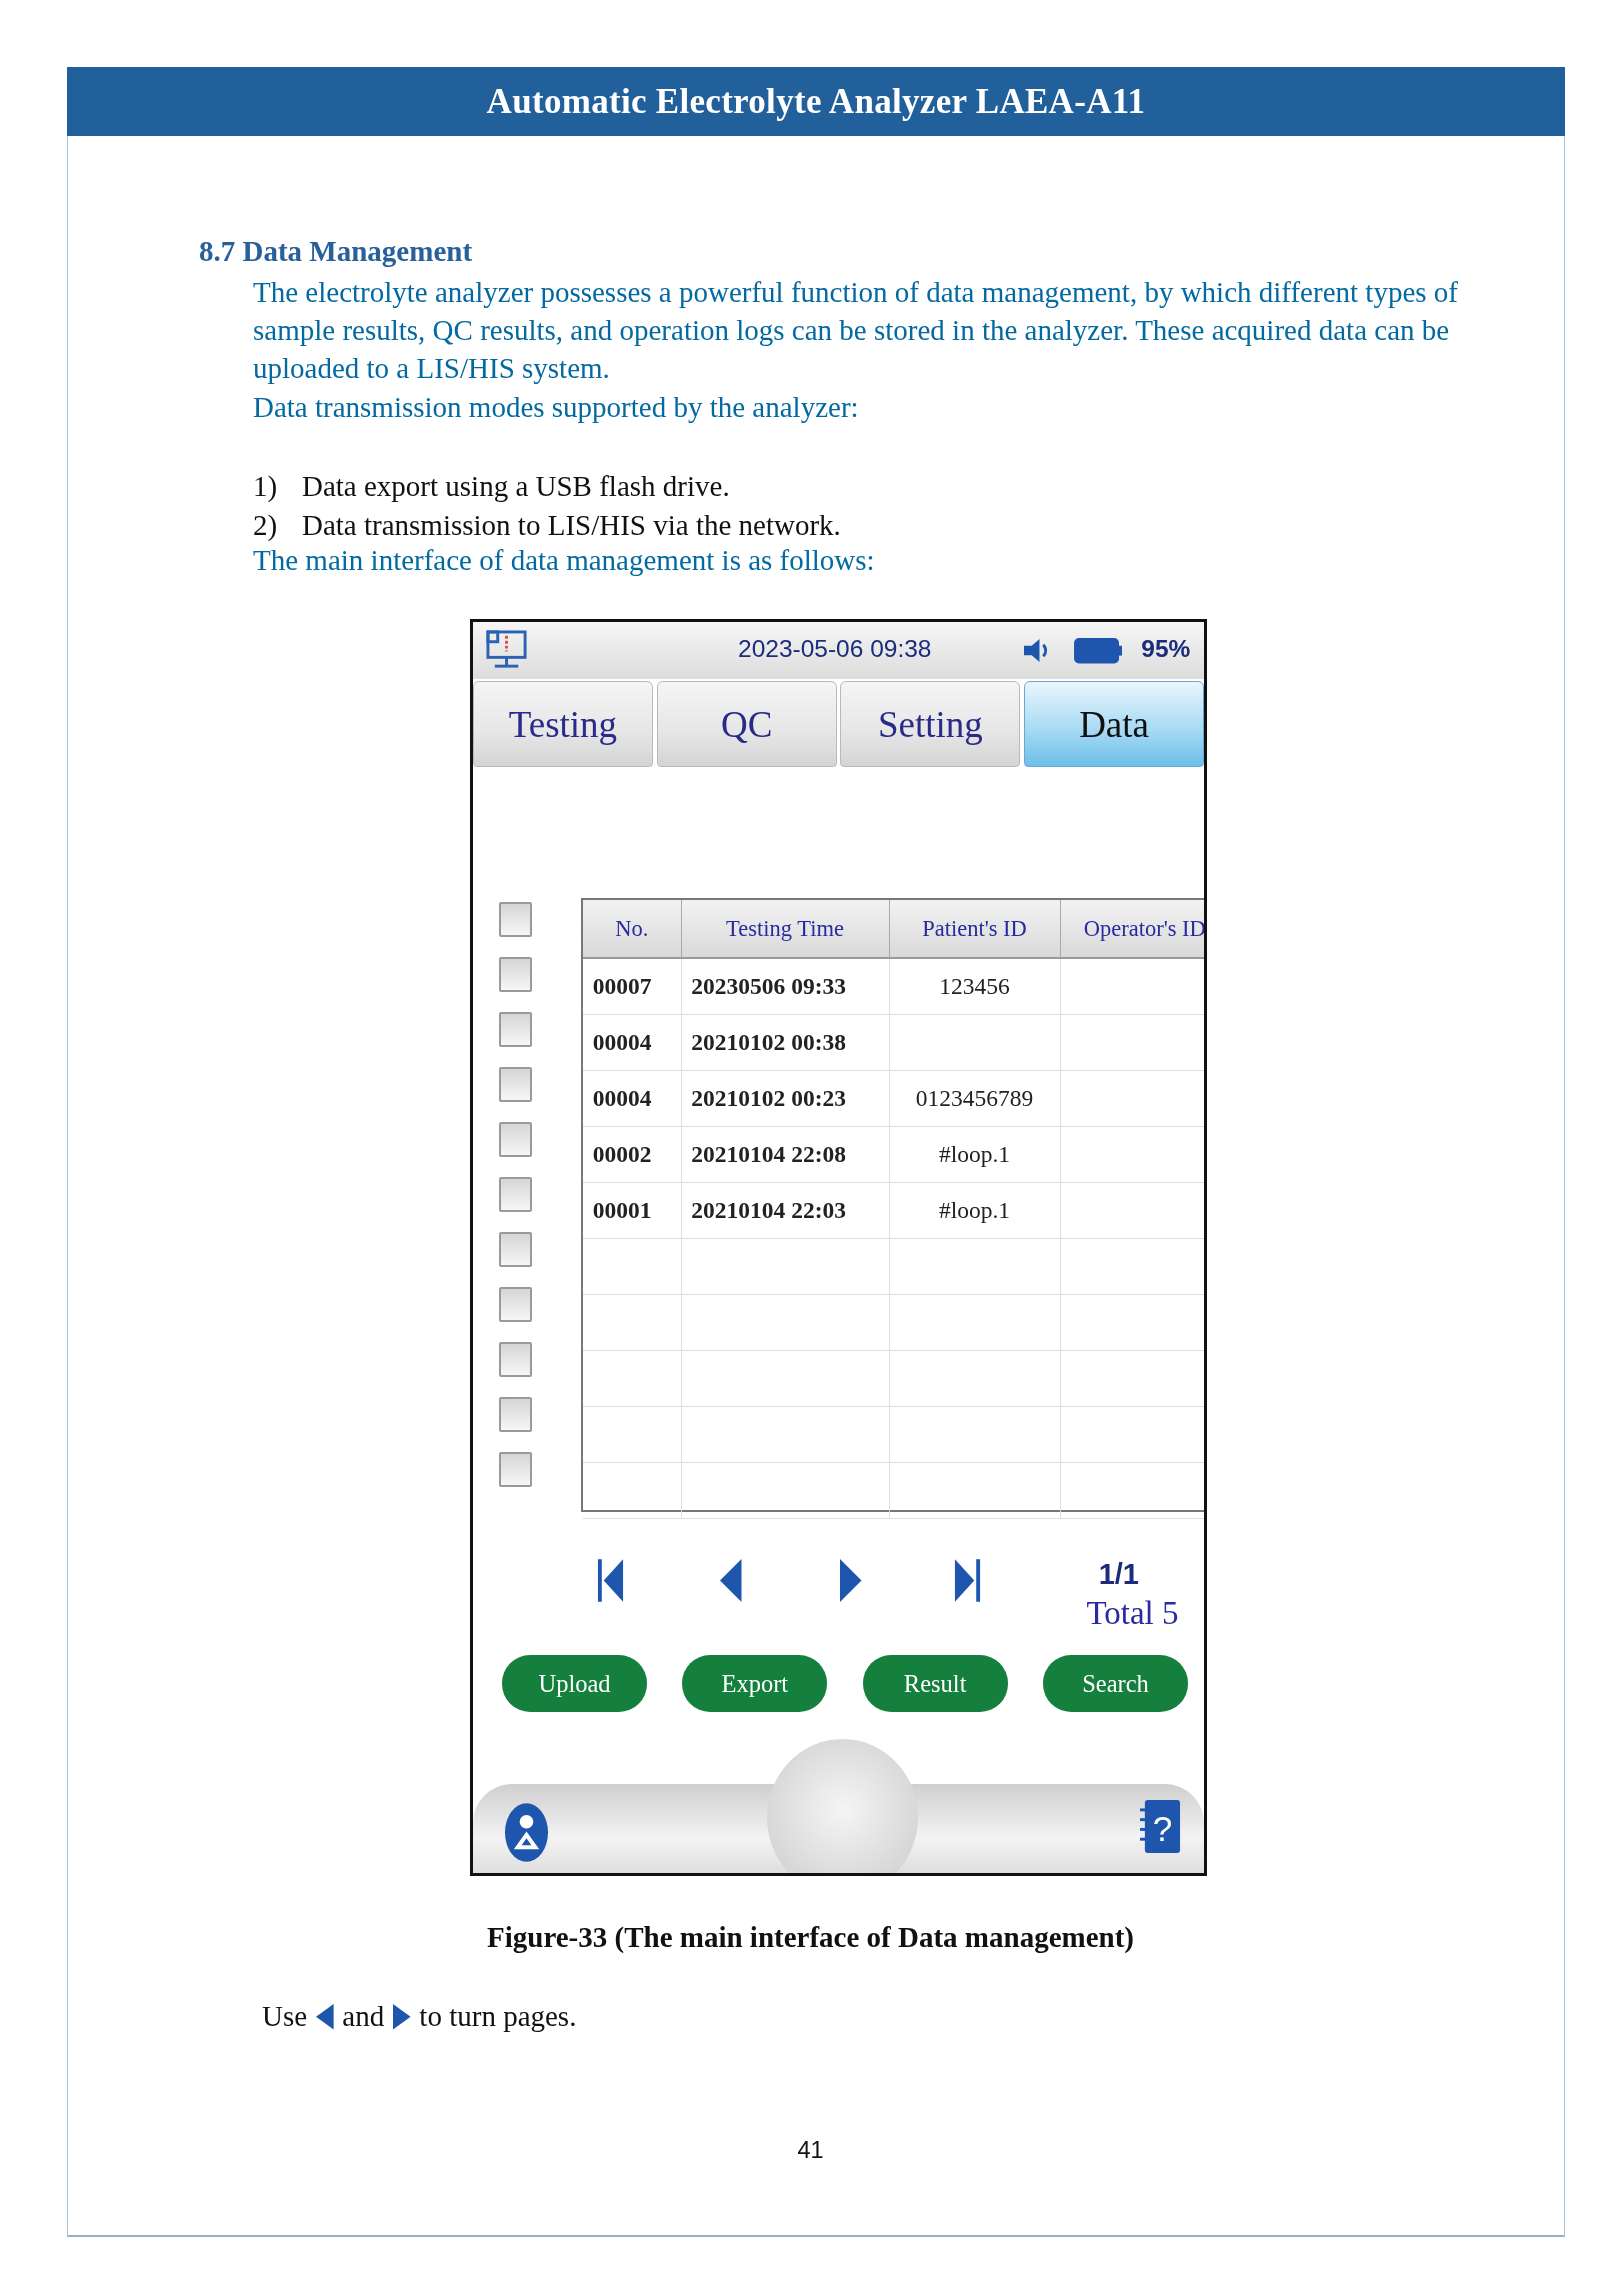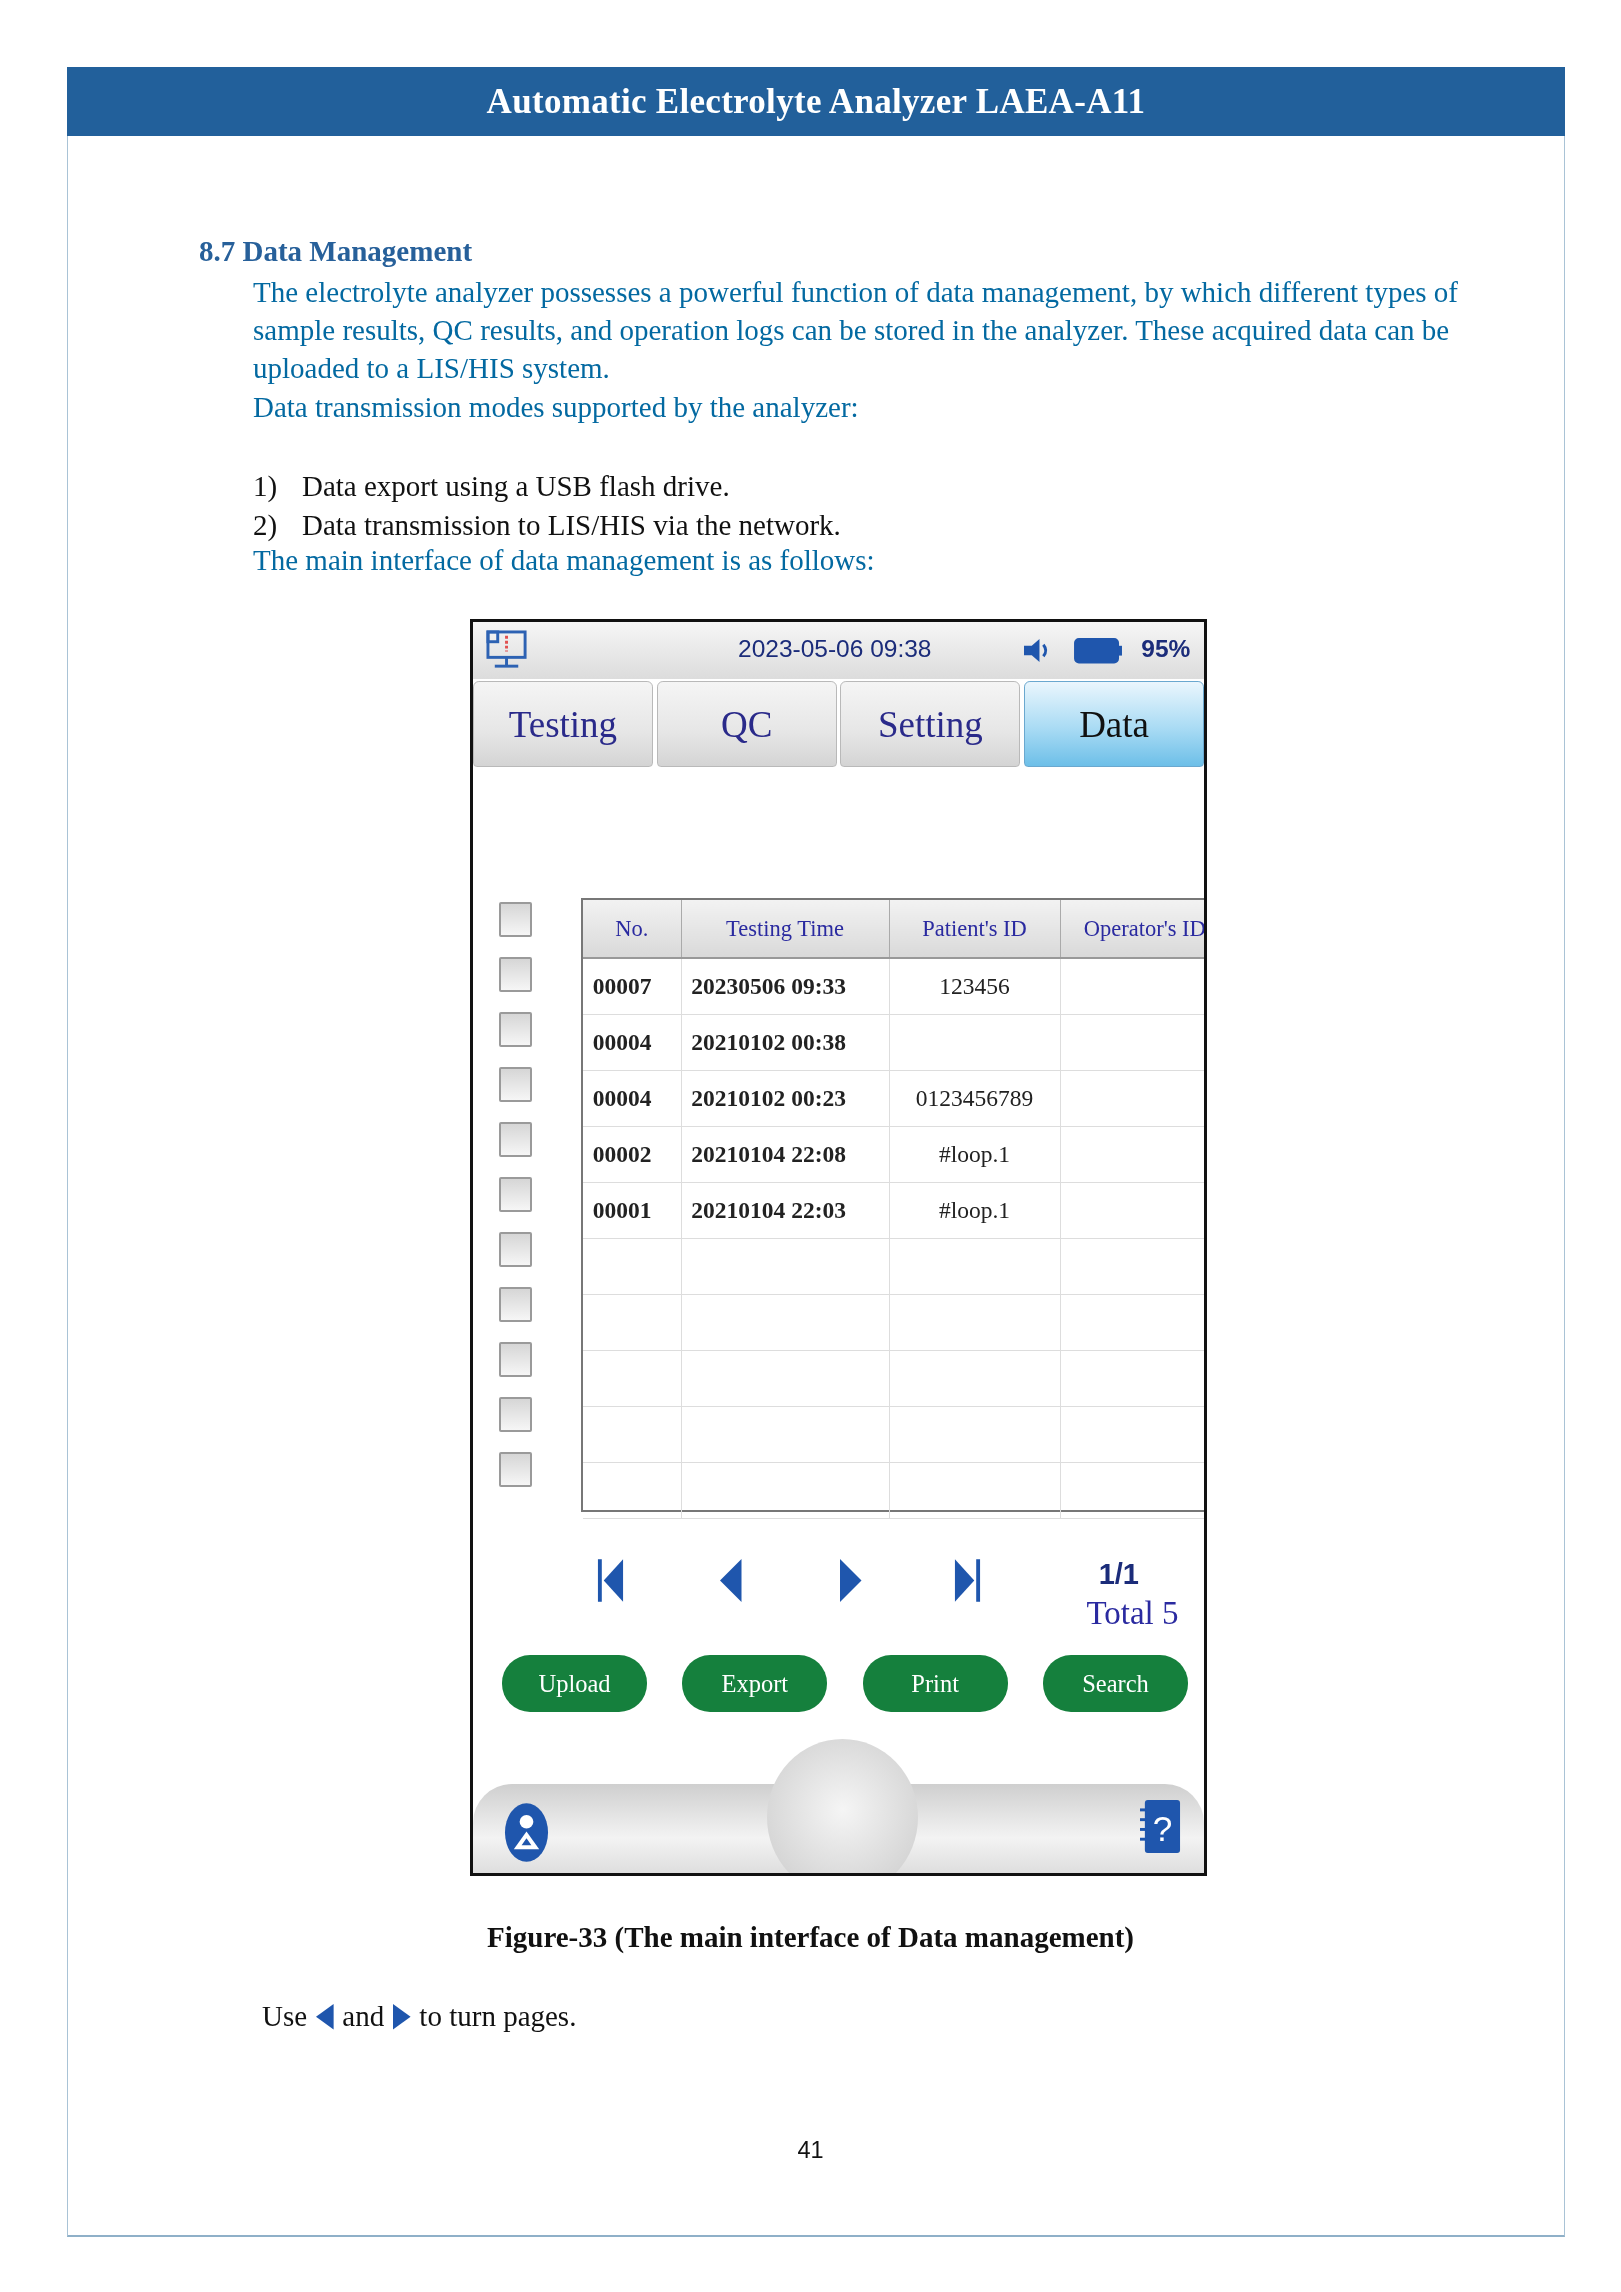--- a/index.html
+++ b/index.html
@@ -216,21 +216,21 @@
         <polygon points="2,2 22,24 2,46" fill="#1f56ad"></polygon>
         <rect x="24" y="2" width="4" height="44" fill="#1f56ad"></rect>
       </svg>
   </div>
   <div class="page-num">1/1</div>
   <div class="total">Total 5</div>
 
   <div class="actions">
     <div class="btn">Upload</div>
     <div class="btn">Export</div>
-    <div class="btn">Print</div>
+    <div class="btn">Result</div>
     <div class="btn">Search</div>
   </div>
 
   <div class="bottombar"></div>
   <div class="homeknob"></div>
   <div class="user-icon">
     <svg width="45" height="61" viewBox="0 0 46 62">
         <ellipse cx="23" cy="31" rx="22" ry="30" fill="#1f56ad"></ellipse>
         <circle cx="23" cy="20" r="7" fill="#fff"></circle>
         <polygon points="10,48 23,30 36,48" fill="#fff"></polygon>

